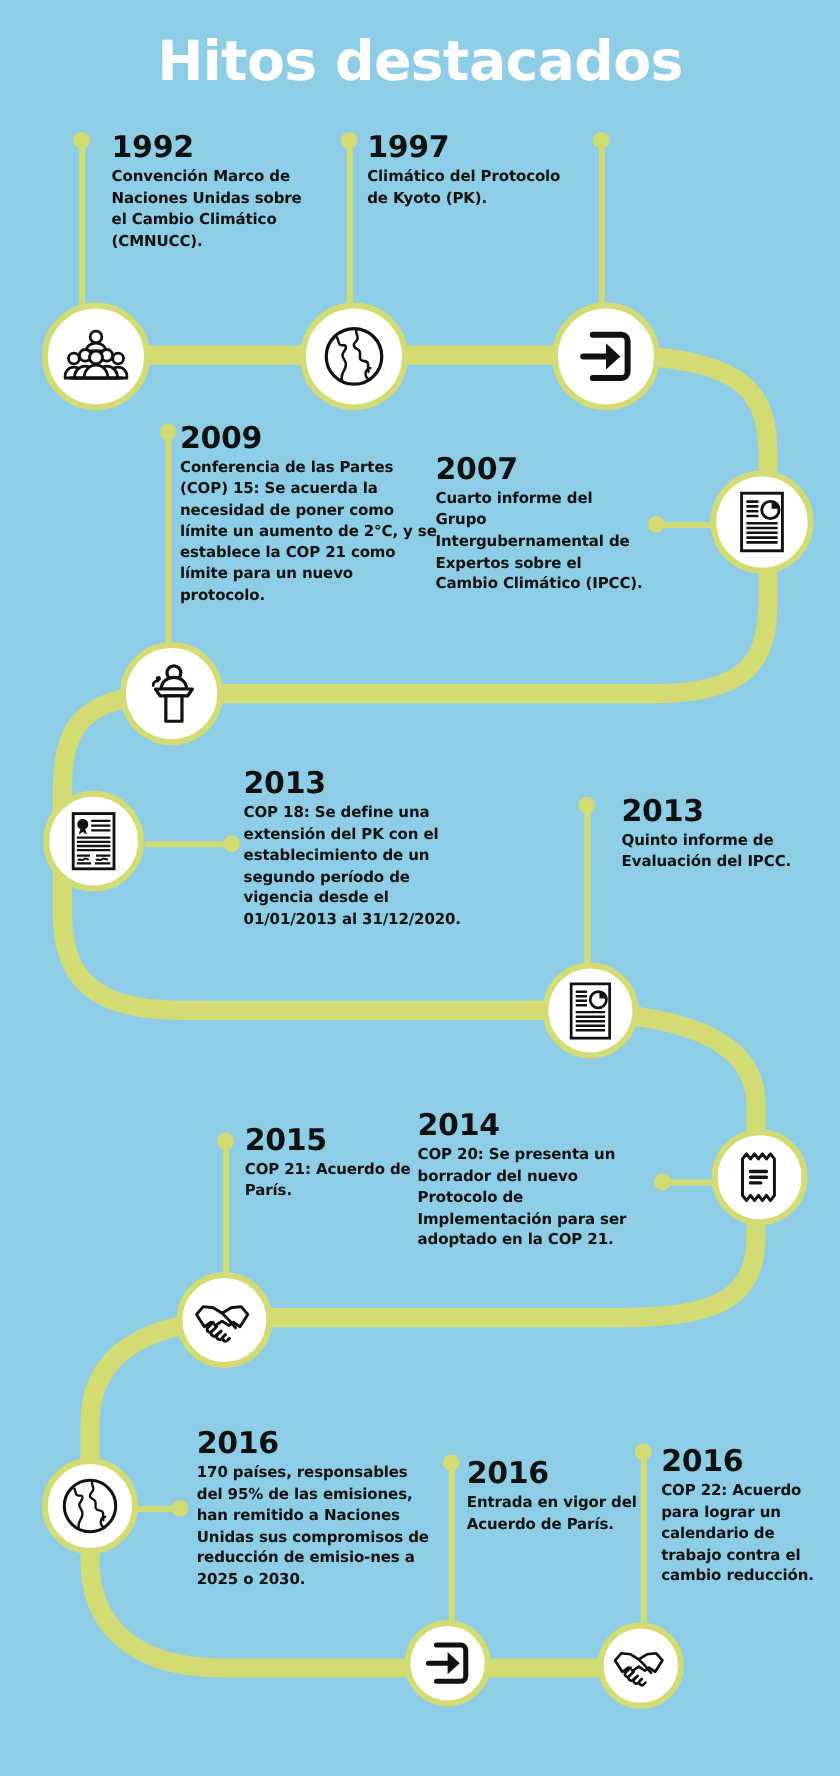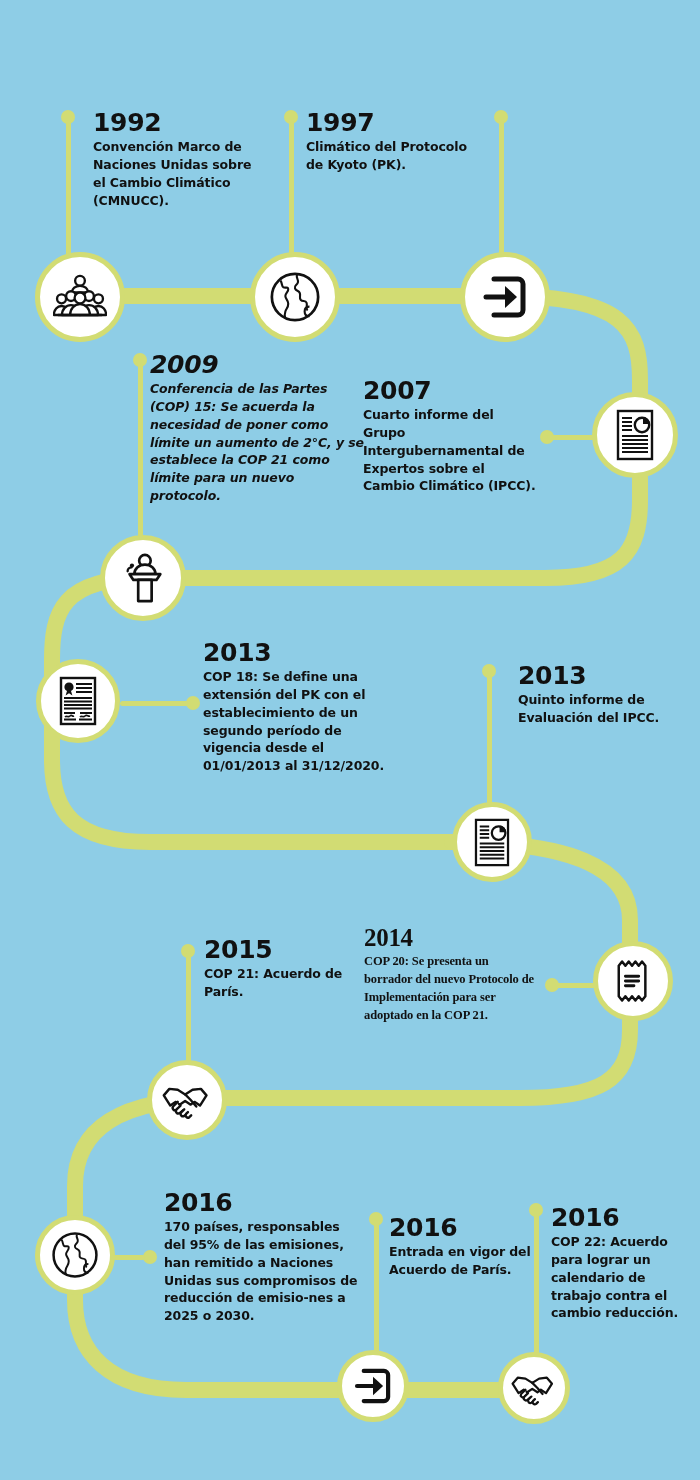--- a/index.html
+++ b/index.html
@@ -74,20 +74,21 @@
       <path d="M 52 706 L 52 760 C 52 812 74 842 150 842 L 452 842"></path>
 
       <path d="M 452 842 C 568 842 630 866 630 920 L 630 980"></path>
       <path d="M 630 980 L 630 1030 C 630 1080 600 1098 520 1098 L 220 1098"></path>
 
       <path d="M 220 1098 C 118 1098 75 1130 75 1186 L 75 1244"></path>
       <path d="M 75 1244 L 75 1300 C 75 1352 108 1390 186 1390 L 520 1390"></path>
     </g>
   </svg>
 
+  <div class="title">Hitos destacados</div>
 
   <div class="dot" style="left:61px;top:110px;"></div>
   <div class="stem v" style="left:65.5px;top:117px;height:145px;"></div>
   <div class="block" style="left:93px;top:110px;width:160px;">
     <p class="year">1992</p>
     <p class="desc">Convención Marco de Naciones Unidas sobre el Cambio Climático (CMNUCC).</p>
   </div>
 
   <div class="dot" style="left:284px;top:110px;"></div>
   <div class="stem v" style="left:288.5px;top:117px;height:145px;"></div>
@@ -135,21 +136,21 @@
       <svg width="50" height="50" viewBox="0 0 50 50" fill="none" stroke="#111">
         <path d="M14 7h24a5 5 0 0 1 5 5v26a5 5 0 0 1-5 5H14" stroke-width="5" stroke-linecap="round" stroke-linejoin="round"></path>
         <path d="M6 25h24" stroke-width="5" stroke-linecap="round"></path>
         <path d="M25 14l12 11-12 11z" fill="#111" stroke="none"></path>
       </svg>
     </span>
   </div>
 
   <div class="dot" style="left:133px;top:353px;"></div>
   <div class="stem v" style="left:137.5px;top:360px;height:190px;"></div>
-  <div class="block" style="left:150px;top:352px;width:215px;font-style:italic;">
+  <div class="block" style="left:150px;top:352px;width:215px;">
     <p class="year">2009</p>
     <p class="desc">Conferencia de las Partes (COP) 15: Se acuerda la necesidad de poner como límite un aumento de 2°C, y se establece la COP 21 como límite para un nuevo protocolo.</p>
   </div>
 
   <div class="dot" style="left:540px;top:430px;"></div>
   <div class="stem h" style="left:547px;top:434.5px;width:50px;"></div>
   <div class="block" style="left:363px;top:378px;width:175px;">
     <p class="year">2007</p>
     <p class="desc">Cuarto informe del Grupo Intergubernamental de Expertos sobre el Cambio Climático (IPCC).</p>
   </div>
@@ -228,21 +229,21 @@
 
   <div class="dot" style="left:181px;top:944px;"></div>
   <div class="stem v" style="left:185.5px;top:951px;height:115px;"></div>
   <div class="block" style="left:204px;top:937px;width:165px;">
     <p class="year">2015</p>
     <p class="desc">COP 21: Acuerdo de París.</p>
   </div>
 
   <div class="dot" style="left:545px;top:978px;"></div>
   <div class="stem h" style="left:552px;top:982.5px;width:45px;"></div>
-  <div class="block" style="left:364px;top:925px;width:175px;font-family:Liberation Serif, serif;">
+  <div class="block" style="left:348px;top:925px;width:175px;">
     <p class="year">2014</p>
     <p class="desc">COP 20: Se presenta un borrador del nuevo Protocolo de Implementación para ser adoptado en la COP 21.</p>
   </div>
 
   <div class="node" style="left:593px;top:941px;width:80px;height:80px;">
     <span>
       <svg width="38" height="48" viewBox="0 0 40 50" fill="none" stroke="#111" stroke-width="2.6" stroke-linejoin="round">
         <path d="M5 9l3.5-4.5L12 9l3.5-4.5L19 9l3.5-4.5L26 9l3.5-4.5L33 9v32l-3.5 4.5L26 41l-3.5 4.5L19 41l-3.5 4.5L12 41l-3.5 4.5L5 41z" fill="#fff"></path>
         <path d="M12 20h14M12 25h14M12 30h9" stroke-width="3" stroke-linecap="round"></path>
       </svg>

